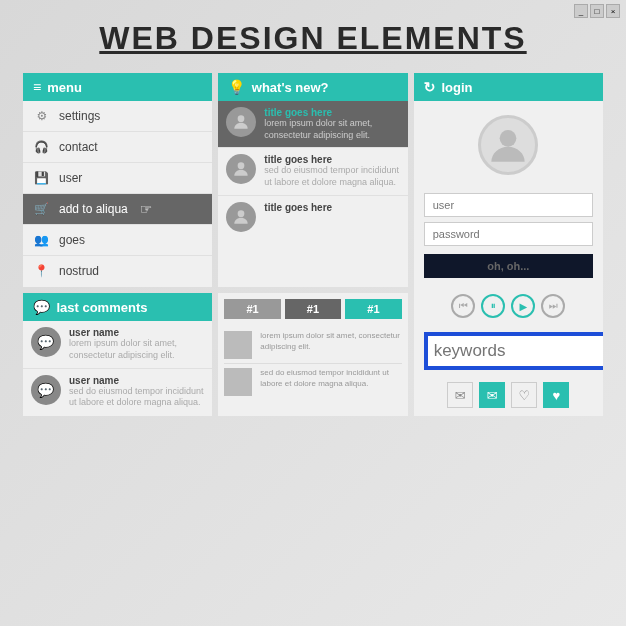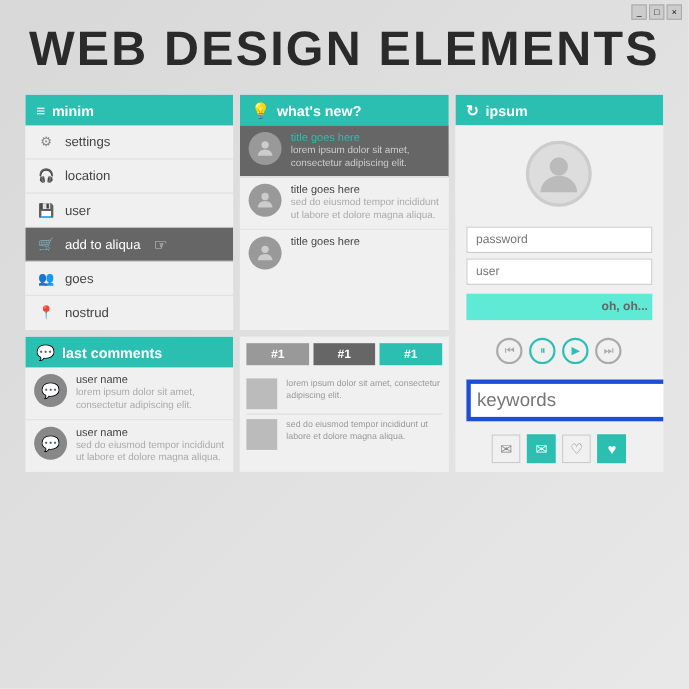--- a/index.html
+++ b/index.html
@@ -34,26 +34,27 @@
       height: 626px;
       background: linear-gradient(135deg, #d8d8d8 0%, #e8e8e8 100%);
       display: flex;
       flex-direction: column;
       align-items: center;
       padding: 20px 20px 10px;
     }
 
     .page-title {
       color: #2a2a2a;
-      font-size: 44px;
+      font-size: 32px;
       font-weight: bold;
       text-transform: uppercase;
       letter-spacing: 2px;
       margin-bottom: 16px;
       text-align: center;
+      text-decoration: underline;
     }
 
     .grid {
       display: grid;
       grid-template-columns: 1fr 1fr 1fr;
       grid-template-rows: auto auto auto;
       gap: 6px;
       width: 100%;
       max-width: 580px;
     }
@@ -123,21 +124,21 @@
     .news-avatar {
       width: 30px; height: 30px;
       border-radius: 50%;
       background: #999;
       flex-shrink: 0;
       display: flex; align-items: center; justify-content: center;
     }
     .news-avatar svg { width: 20px; height: 20px; fill: #ccc; }
     .news-content .news-title {
       font-size: 10px;
-      font-weight: normal;
+      font-weight: bold;
     }
     .news-item.featured .news-title { color: #2abfb0; }
     .news-item:not(.featured) .news-title { color: #444; }
     .news-content .news-text {
       font-size: 9px;
       color: #aaa;
       line-height: 1.3;
     }
     .news-item.featured .news-text { color: #ccc; }
 
@@ -178,27 +179,26 @@
       outline: none;
     }
     .login-buttons {
       display: flex;
       gap: 5px;
       padding: 0 10px 8px;
     }
     .btn-secondary {
       flex: 1;
       padding: 6px 4px;
-      background: #5eead4;
+      background: #0f172a;
       color: #666;
       font-size: 11px;
       font-weight: bold;
       border: none;
       cursor: pointer;
-      text-align: right;
     }
     .btn-primary {
       flex: 1;
       padding: 6px 4px;
       background: #2abfb0;
       color: #fff;
       font-size: 11px;
       font-weight: bold;
       border: none;
       cursor: pointer;
@@ -291,21 +291,21 @@
       width: 30px; height: 30px;
       border-radius: 50%;
       background: #888;
       flex-shrink: 0;
       display: flex; align-items: center; justify-content: center;
       color: #fff;
       font-size: 14px;
     }
     .comment-content .comment-user {
       font-size: 10px;
-      font-weight: normal;
+      font-weight: bold;
       color: #444;
     }
     .comment-content .comment-text {
       font-size: 9px;
       color: #aaa;
       line-height: 1.3;
     }
 
     
     .tabs-panel {
@@ -377,29 +377,29 @@
     <div class="window-btn">×</div>
   </div>
 
   <h1 class="page-title">WEB DESIGN ELEMENTS</h1>
 
   <div class="grid">
 
     <div class="panel menu-panel">
       <div class="panel-header">
         <span class="icon">≡</span>
-        <span>minim</span>
+        <span>menu</span>
       </div>
       <div class="menu-item">
         <span class="menu-icon">⚙</span>
         <span>settings</span>
       </div>
       <div class="menu-item">
         <span class="menu-icon">🎧</span>
-        <span>location</span>
+        <span>contact</span>
       </div>
       <div class="menu-item">
         <span class="menu-icon">💾</span>
         <span>user</span>
       </div>
       <div class="menu-item active">
         <span class="menu-icon">🛒</span>
         <span>add to aliqua</span>
         <span class="cursor-hand">☞</span>
       </div>
@@ -451,33 +451,33 @@
         </div>
         <div class="news-content">
           <div class="news-title">title goes here</div>
         </div>
       </div>
     </div>
 
     <div class="panel login-panel">
       <div class="panel-header">
         <span class="icon">↻</span>
-        <span>ipsum</span>
+        <span>login</span>
       </div>
       <div class="login-avatar-area">
         <div class="login-avatar-circle">
           <svg viewBox="0 0 24 24">
               <circle cx="12" cy="8" r="5"></circle>
               <path d="M2 22c0-5 4.5-9 10-9s10 4 10 9"></path>
             </svg>
         </div>
       </div>
       <div class="login-fields">
+        <input class="login-input" type="text" placeholder="user" style="">
         <input class="login-input" type="password" placeholder="password" style="">
-        <input class="login-input" type="text" placeholder="user" style="">
       </div>
       <div class="login-buttons">
         <button class="btn-secondary">oh, oh...</button>
       </div>
 
       <div class="media-controls">
         <button class="media-btn">⏮</button>
         <button class="media-btn active">⏸</button>
         <button class="media-btn active">▶</button>
         <button class="media-btn">⏭</button>

